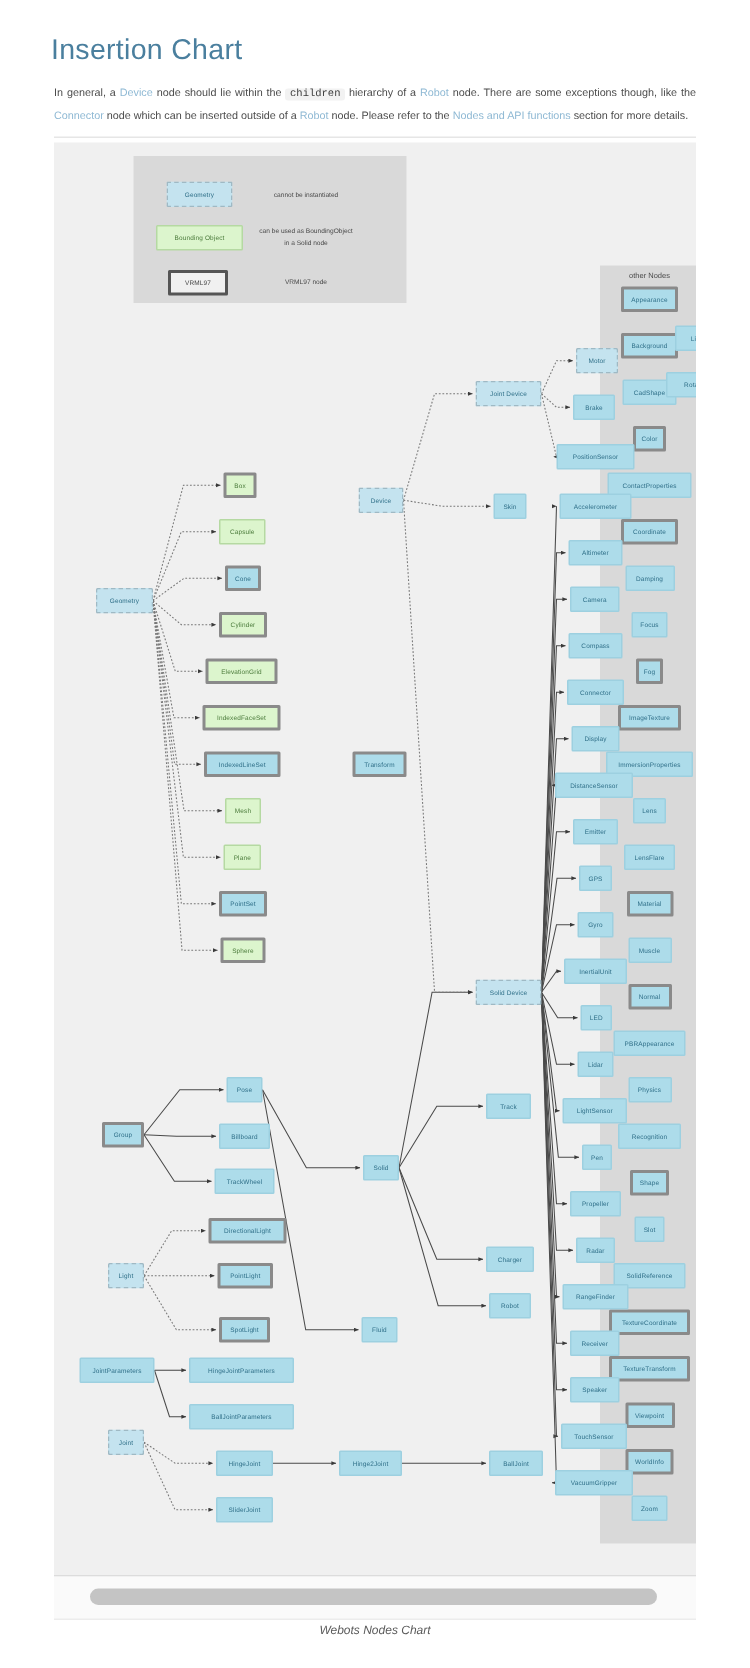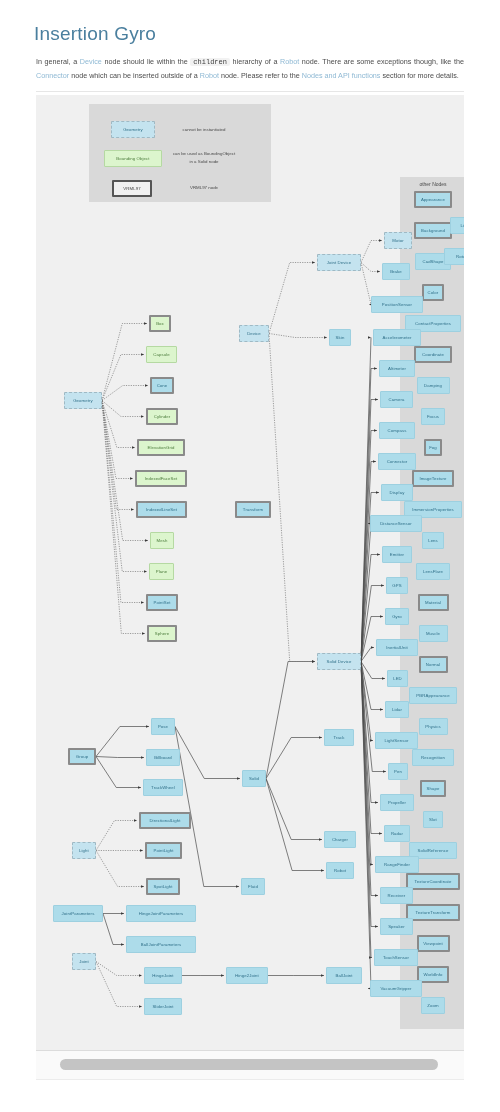--- a/index.html
+++ b/index.html
@@ -87,21 +87,21 @@
   .caption{
     position:absolute;left:0;top:1082px;width:500px;text-align:center;
     font-size:8px;font-style:italic;color:#5a5a5a;
   }
 </style>
 </head>
 <body>
 
 <div class="page">
 
-  <h1 class="doc-title">Insertion Gyro</h1>
+  <h1 class="doc-title">Insertion Chart</h1>
 
   <p class="prose"><span>In general, a </span><a href="#">Device</a><span> node should lie within the </span><code>children</code><span> hierarchy of a </span><a href="#">Robot</a><span> node. There are some exceptions though, like the </span><a href="#">Connector</a><span> node which can be inserted outside of a </span><a href="#">Robot</a><span> node. Please refer to the </span><a href="#">Nodes and API functions</a><span> section for more details.</span></p>
 
   <div class="rule"></div>
 
   <div class="chart-frame">
     <div class="canvas" id="canvas">
 
       <svg class="svg-layer" id="edges" viewBox="0 0 470 955">
           <defs>
@@ -282,13 +282,14 @@
           <div class="node" style="left: 338px; top: 854px; width: 44px;">TouchSensor</div>
           <div class="node" style="left: 334px; top: 885px; width: 52px;">VacuumGripper</div>
         </div>
     </div>
   </div>
 
   <div class="hscroll-track">
     <div class="hscroll-thumb"></div>
   </div>
 
+  <div class="caption">Webots Nodes Chart</div>
 </div>
 
 </body></html>

